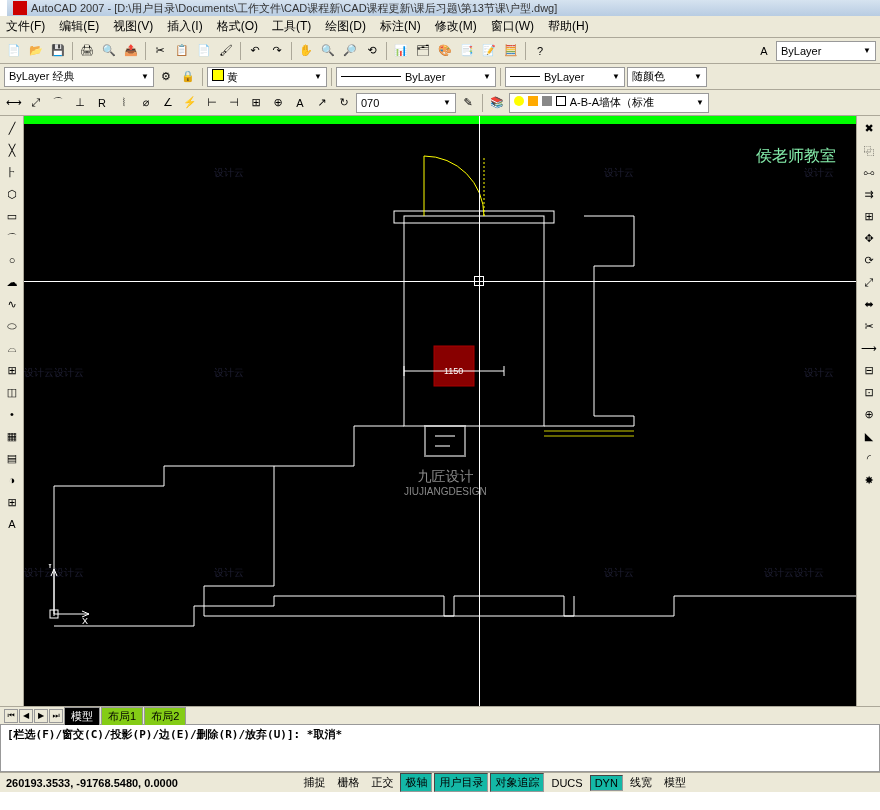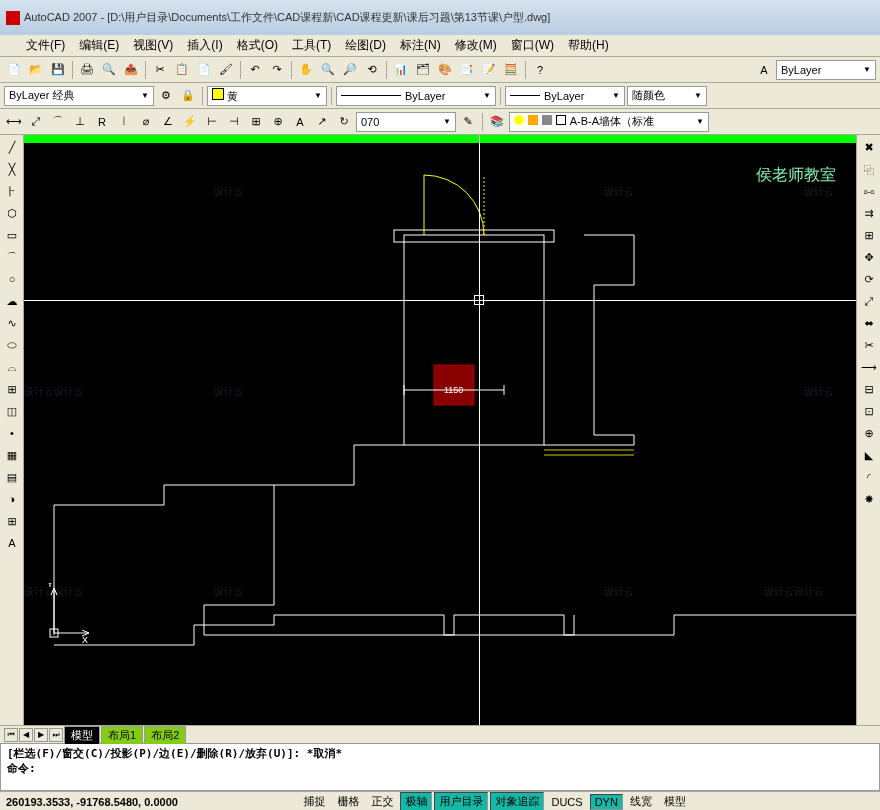--- a/index.html
+++ b/index.html
@@ -1,19 +1,19 @@
 <!DOCTYPE html>
 <html><head>
 <meta charset="utf-8">
 <style>
 * { margin: 0; padding: 0; box-sizing: border-box; }
 body { font-family: "SimSun", "Microsoft YaHei", sans-serif; font-size: 12px; background: #fff; width: 880px; height: 810px; overflow: hidden; position: relative; }
-.titlebar { height: 35px; background: linear-gradient(#d6e3f0,#b8cce2); display: flex; align-items: center; padding: 0 6px; color: #333; font-size: 11px; }
+.titlebar { height: 16px; background: linear-gradient(#d6e3f0,#b8cce2); display: flex; align-items: center; padding: 0 6px; color: #333; font-size: 11px; margin-left: 7px; }
 .titlebar .app-icon { width: 14px; height: 14px; background: #c00; margin-right: 4px; }
-.menubar { height: 22px; background: #ece9d8; display: flex; align-items: center; padding: 0 20px; gap: 2px; border-bottom: 1px solid #aca899; }
+.menubar { height: 22px; background: #ece9d8; display: flex; align-items: center; padding: 0 0; gap: 2px; border-bottom: 1px solid #aca899; }
 .menubar span { padding: 2px 6px; cursor: pointer; }
 .toolbar { height: 26px; background: #ece9d8; display: flex; align-items: center; padding: 0 4px; gap: 2px; border-bottom: 1px solid #aca899; }
 .toolbar .btn { width: 20px; height: 20px; display: flex; align-items: center; justify-content: center; border: 1px solid transparent; cursor: pointer; font-size: 11px; }
 .toolbar .sep { width: 1px; height: 18px; background: #aca899; margin: 0 2px; }
 .toolbar .dropdown { height: 20px; border: 1px solid #999; background: #fff; display: flex; align-items: center; padding: 0 4px; font-size: 11px; min-width: 80px; justify-content: space-between; }
 .toolbar .dropdown .arrow { font-size: 8px; }
 .toolbar .color-sw { width: 12px; height: 12px; border: 1px solid #000; display: inline-block; }
 .toolbar .lyr-ic { width:10px; height:10px; display:inline-block; margin-right:1px; }
 .canvas-area { position: relative; background: #000; height: 590px; display: flex; }
 .left-tools { width: 24px; background: #ece9d8; display: flex; flex-direction: column; gap: 2px; padding: 2px; border-right: 1px solid #aca899; }
@@ -203,20 +203,27 @@
     <div class="watermark" style="top:50px;left:190px">设计云</div>
     <div class="watermark" style="top:50px;left:580px">设计云</div>
     <div class="watermark" style="top:50px;left:780px">设计云</div>
     <div class="watermark" style="top:250px;left:0px">设计云设计云</div>
     <div class="watermark" style="top:250px;left:190px">设计云</div>
     <div class="watermark" style="top:250px;left:780px">设计云</div>
     <div class="watermark" style="top:450px;left:0px">设计云设计云</div>
     <div class="watermark" style="top:450px;left:190px">设计云</div>
     <div class="watermark" style="top:450px;left:580px">设计云</div>
     <div class="watermark" style="top:450px;left:740px">设计云设计云</div>
+    <div class="wm-center">
+      <svg width="60" height="50">
+          <path d="M10 10 L50 10 L50 40 L10 40 Z M20 20 L40 20 M20 30 L35 30" stroke="#888" fill="none" stroke-width="2"></path>
+        </svg><br>
+      <span style="font-size:14px">九匠设计</span><br>
+      <span>JIUJIANGDESIGN</span>
+    </div>
 
     <svg class="drawing-svg" width="832" height="590">
       <g stroke="#fff" fill="none" stroke-width="1">
 
         <path d="M 30 500 L 30 370 L 140 370 L 140 350 L 250 350 L 250 470 L 180 470 L 180 500 L 430 500 L 430 480 L 540 480 L 540 500 L 650 500 L 650 480 L 832 480"></path>
         <path d="M 30 510 L 170 510 L 170 490 L 250 490 L 250 480 L 420 480 L 420 500 L 550 500 L 550 480"></path>
 
         <rect x="380" y="100" width="140" height="210"></rect>
         <rect x="370" y="95" width="160" height="12"></rect>
         <path d="M 520 310 L 610 310 L 610 300 L 570 300 L 570 150 L 610 150 L 610 100 L 560 100"></path>
@@ -286,21 +293,20 @@
   <div class="nav-btn">◀</div>
   <div class="nav-btn">▶</div>
   <div class="nav-btn">⏭</div>
   <div class="tab active">模型</div>
   <div class="tab">布局1</div>
   <div class="tab">布局2</div>
 </div>
 
 <div class="command-area">
   <div class="line">[栏选(F)/窗交(C)/投影(P)/边(E)/删除(R)/放弃(U)]:   *取消*</div>
-  <div class="line">命令:</div>
 </div>
 
 <div class="statusbar">
   <span class="coords">260193.3533, -91768.5480, 0.0000</span>
   <div style="flex:0.3"></div>
   <span class="toggle">捕捉</span>
   <span class="toggle">栅格</span>
   <span class="toggle">正交</span>
   <span class="toggle active">极轴</span>
   <span class="toggle active">用户目录</span>

